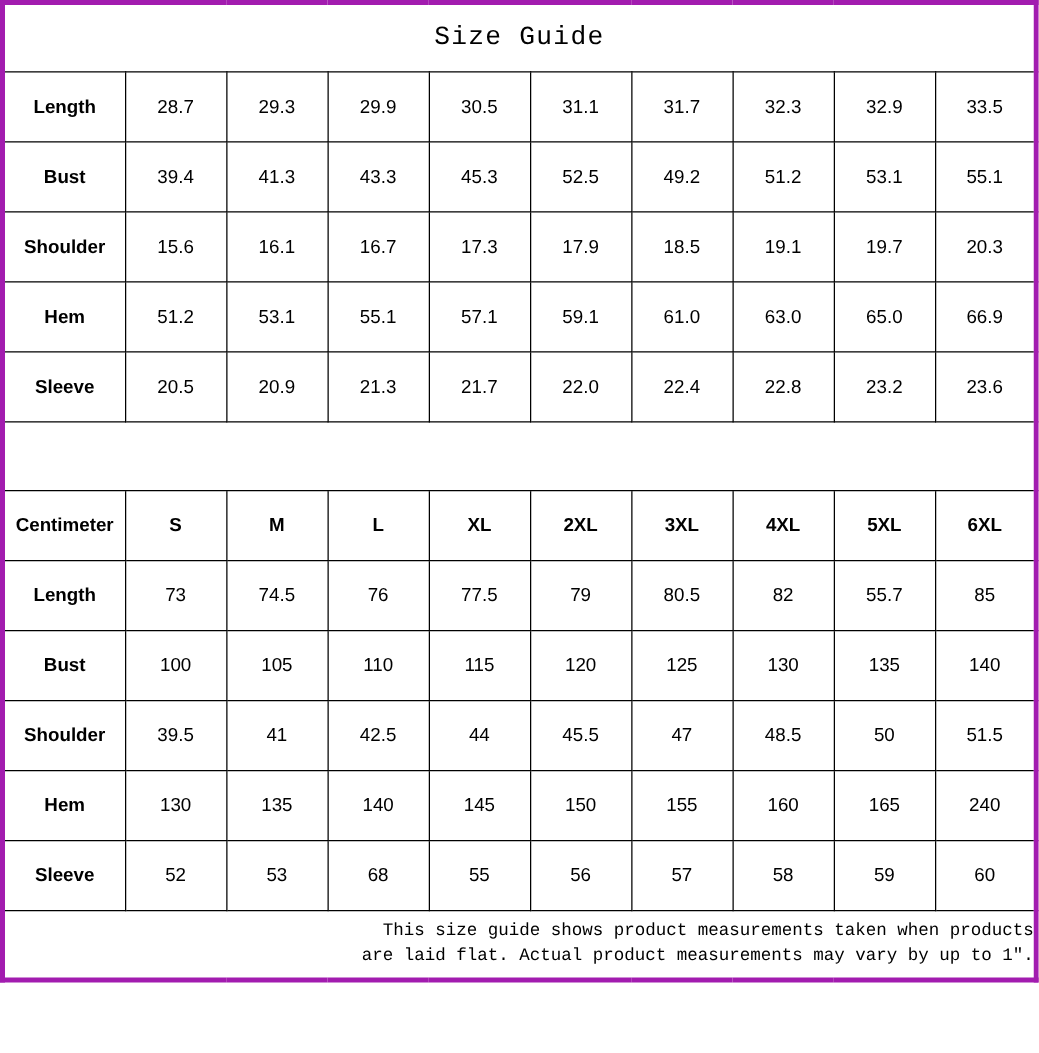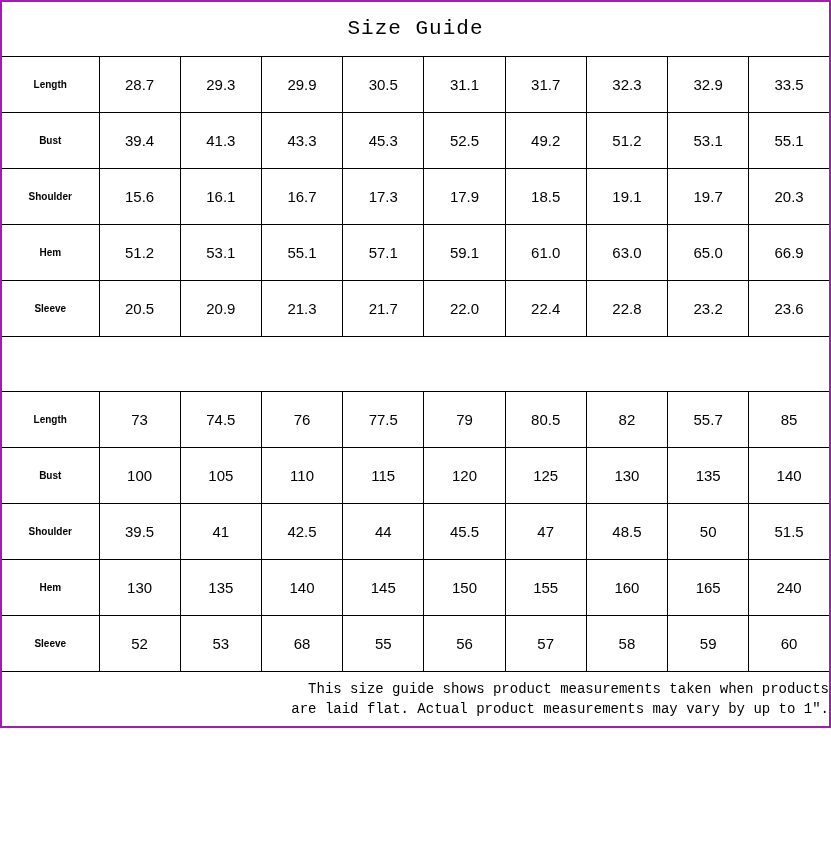--- a/index.html
+++ b/index.html
@@ -10,21 +10,21 @@
   }
   .page {
     width: 831px;
     height: 842px;
     background: #ffffff;
   }
   table.size-guide {
     width: 831px;
     border-collapse: collapse;
     table-layout: fixed;
-    border: 2px solid #a21caf;
+    border: 4px solid #a21caf;
     background: #ffffff;
   }
   table.size-guide td,
   table.size-guide th {
     border: 1px solid #000000;
     text-align: center;
     vertical-align: middle;
     padding: 0;
     color: #000000;
     overflow: hidden;
@@ -41,21 +41,21 @@
   tr.header-row th {
     height: 56px;
     font-family: "Liberation Sans", sans-serif;
     font-weight: bold;
     font-size: 15px;
   }
   tr.data-row { height: 56px; }
   tr.data-row th {
     font-family: "Liberation Sans", sans-serif;
     font-weight: bold;
-    font-size: 10px;
+    font-size: 15px;
   }
   tr.data-row td {
     font-family: "Liberation Sans", sans-serif;
     font-weight: normal;
     font-size: 15px;
   }
   tr.spacer-row td { height: 55px; }
   tr.footer-row td {
     height: 56px;
     font-family: "Liberation Mono", "DejaVu Sans Mono", monospace;
@@ -147,20 +147,32 @@
           <td>23.2</td>
           <td>23.6</td>
         </tr>
       </tbody>
     <tbody>
       <tr class="spacer-row">
         <td colspan="10"></td>
       </tr>
     </tbody>
     <tbody id="cm-section">
+        <tr class="header-row">
+          <th>Centimeter</th>
+          <th>S</th>
+          <th>M</th>
+          <th>L</th>
+          <th>XL</th>
+          <th>2XL</th>
+          <th>3XL</th>
+          <th>4XL</th>
+          <th>5XL</th>
+          <th>6XL</th>
+        </tr>
         <tr class="data-row">
           <th>Length</th>
           <td>73</td>
           <td>74.5</td>
           <td>76</td>
           <td>77.5</td>
           <td>79</td>
           <td>80.5</td>
           <td>82</td>
           <td>55.7</td>

